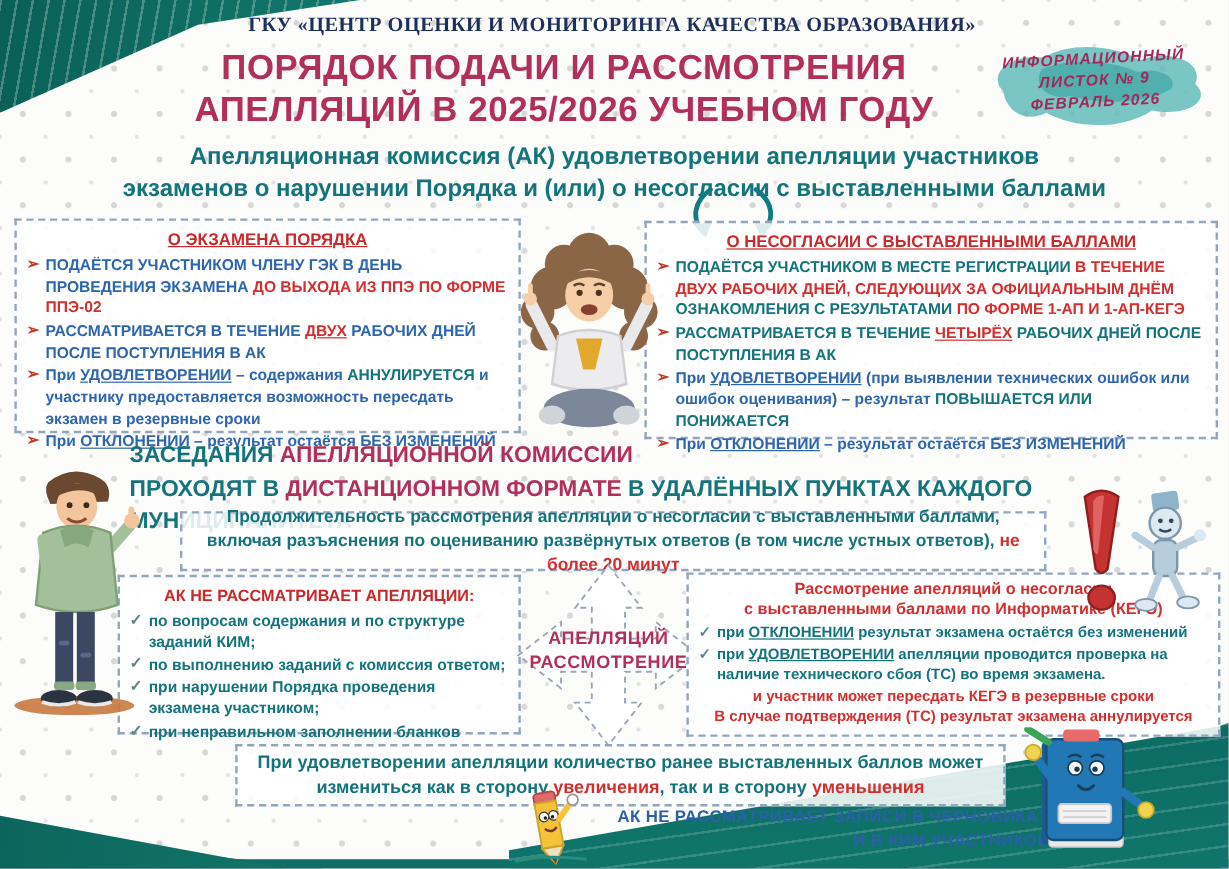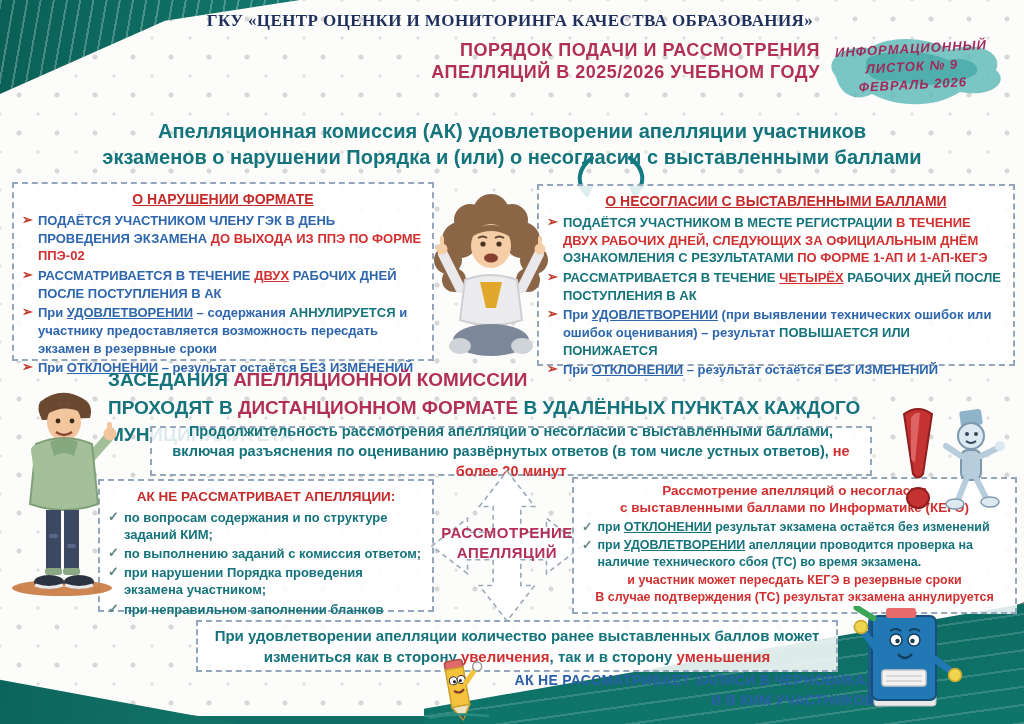--- a/index.html
+++ b/index.html
@@ -28,22 +28,22 @@
       linear-gradient(#0d6b62,#0f756b);}
   .corner-bl-shadow{left:0;bottom:0;width:272px;height:30px;z-index:1;
     clip-path:polygon(0 0,100% 100%,0 100%);background:#6e7a7e;}
   .corner-bl{left:0;bottom:0;width:240px;height:48px;
     clip-path:polygon(0 8%,100% 100%,0 100%);
     background:linear-gradient(100deg,#0c655c,#127468);}
   .bottom-bar{left:0;bottom:0;width:100%;height:8px;background:#0f6f66;position:absolute;z-index:1;}
   
   .org-title{top:11px;left:150px;width:720px;text-align:center;
     font-family:"Liberation Serif",serif;font-size:17px;letter-spacing:.4px;color:#1e2f5d;}
-  .main-title{top:40px;left:120px;width:700px;text-align:right;
-    font-size:18px;line-height:1.22;color:#b23058;letter-spacing:.5px;}
+  .main-title{top:40px;left:120px;width:700px;text-align:center;
+    font-size:29px;line-height:1.22;color:#b23058;letter-spacing:.5px;}
   .badge{top:28px;left:808px;width:208px;height:86px;}
   .badge svg{position:absolute;left:0;top:0;}
   .badge-text{position:absolute;left:0;top:12px;width:100%;text-align:center;
     color:#a2285a;font-size:13px;line-height:1.4;font-style:italic;letter-spacing:1px;
     transform:rotate(-3deg);}
   .intro{top:118px;left:30px;width:964px;text-align:center;
     font-size:20px;line-height:1.32;color:#13747c;}
   .split-arrows{top:156px;left:546px;width:130px;height:42px;}
   
   .dbox{border:2px dashed #93a6bb;background:rgba(255,255,255,.86);box-sizing:border-box;}
@@ -123,21 +123,21 @@
   <div class="layer split-arrows">
     <svg width="130" height="42" viewBox="0 0 130 42">
       <path d="M46,2 C32,12 30,26 40,38" fill="none" stroke="#137a82" stroke-width="4" stroke-linecap="round"></path>
       <polygon points="31,30 42,42 47,30" fill="#137a82"></polygon>
       <path d="M84,2 C98,12 100,26 90,38" fill="none" stroke="#137a82" stroke-width="4" stroke-linecap="round"></path>
       <polygon points="99,30 88,42 83,30" fill="#137a82"></polygon>
     </svg>
   </div>
 
   <div class="layer dbox violation-box">
-    <div class="box-title">О НАРУШЕНИИ ФОРМАТЕ</div>
+    <div class="box-title">О ЭКЗАМЕНА ПОРЯДКА</div>
     <ul class="blist">
       <li>
           <span class="b-arrow">➢</span>
           <span><span class="seg-b">ПОДАЁТСЯ УЧАСТНИКОМ ЧЛЕНУ ГЭК В ДЕНЬ ПРОВЕДЕНИЯ ЭКЗАМЕНА </span><span class="seg-r">ДО ВЫХОДА ИЗ ППЭ ПО ФОРМЕ ППЭ-02</span></span>
         </li>
       <li>
           <span class="b-arrow">➢</span>
           <span><span class="seg-b">РАССМАТРИВАЕТСЯ В ТЕЧЕНИЕ </span><span class="seg-ru">ДВУХ</span><span class="seg-b"> РАБОЧИХ ДНЕЙ ПОСЛЕ ПОСТУПЛЕНИЯ В АК</span></span>
         </li>
       <li>
@@ -286,22 +286,22 @@
           <span class="t-text">при неправильном заполнении бланков</span>
         </li>
     </ul>
   </div>
 
   <div class="layer center-arrow">
     <svg width="158" height="158" viewBox="0 0 160 160">
       <polygon points="80,4 108,40 94,40 94,66 120,66 120,52 156,80 120,108 120,94 94,94 94,120 108,120 80,156 52,120 66,120 66,94 40,94 40,108 4,80 40,52 40,66 66,66 66,40 52,40" fill="#ffffff" stroke="#9aa7b8" stroke-width="1.6" stroke-dasharray="5,4"></polygon>
     </svg>
     <div class="center-arrow-label">
+      <div>АПЕЛЛЯЦИЙ</div>
       <div>РАССМОТРЕНИЕ</div>
-      <div>АПЕЛЛЯЦИЙ</div>
     </div>
   </div>
 
   <div class="layer dbox kege-box">
     <div class="kege-title">
       <div>Рассмотрение апелляций о несогласии</div>
       <div>с выставленными баллами по Информатике (КЕГЭ)</div>
     </div>
     <ul class="blist">
       <li>

